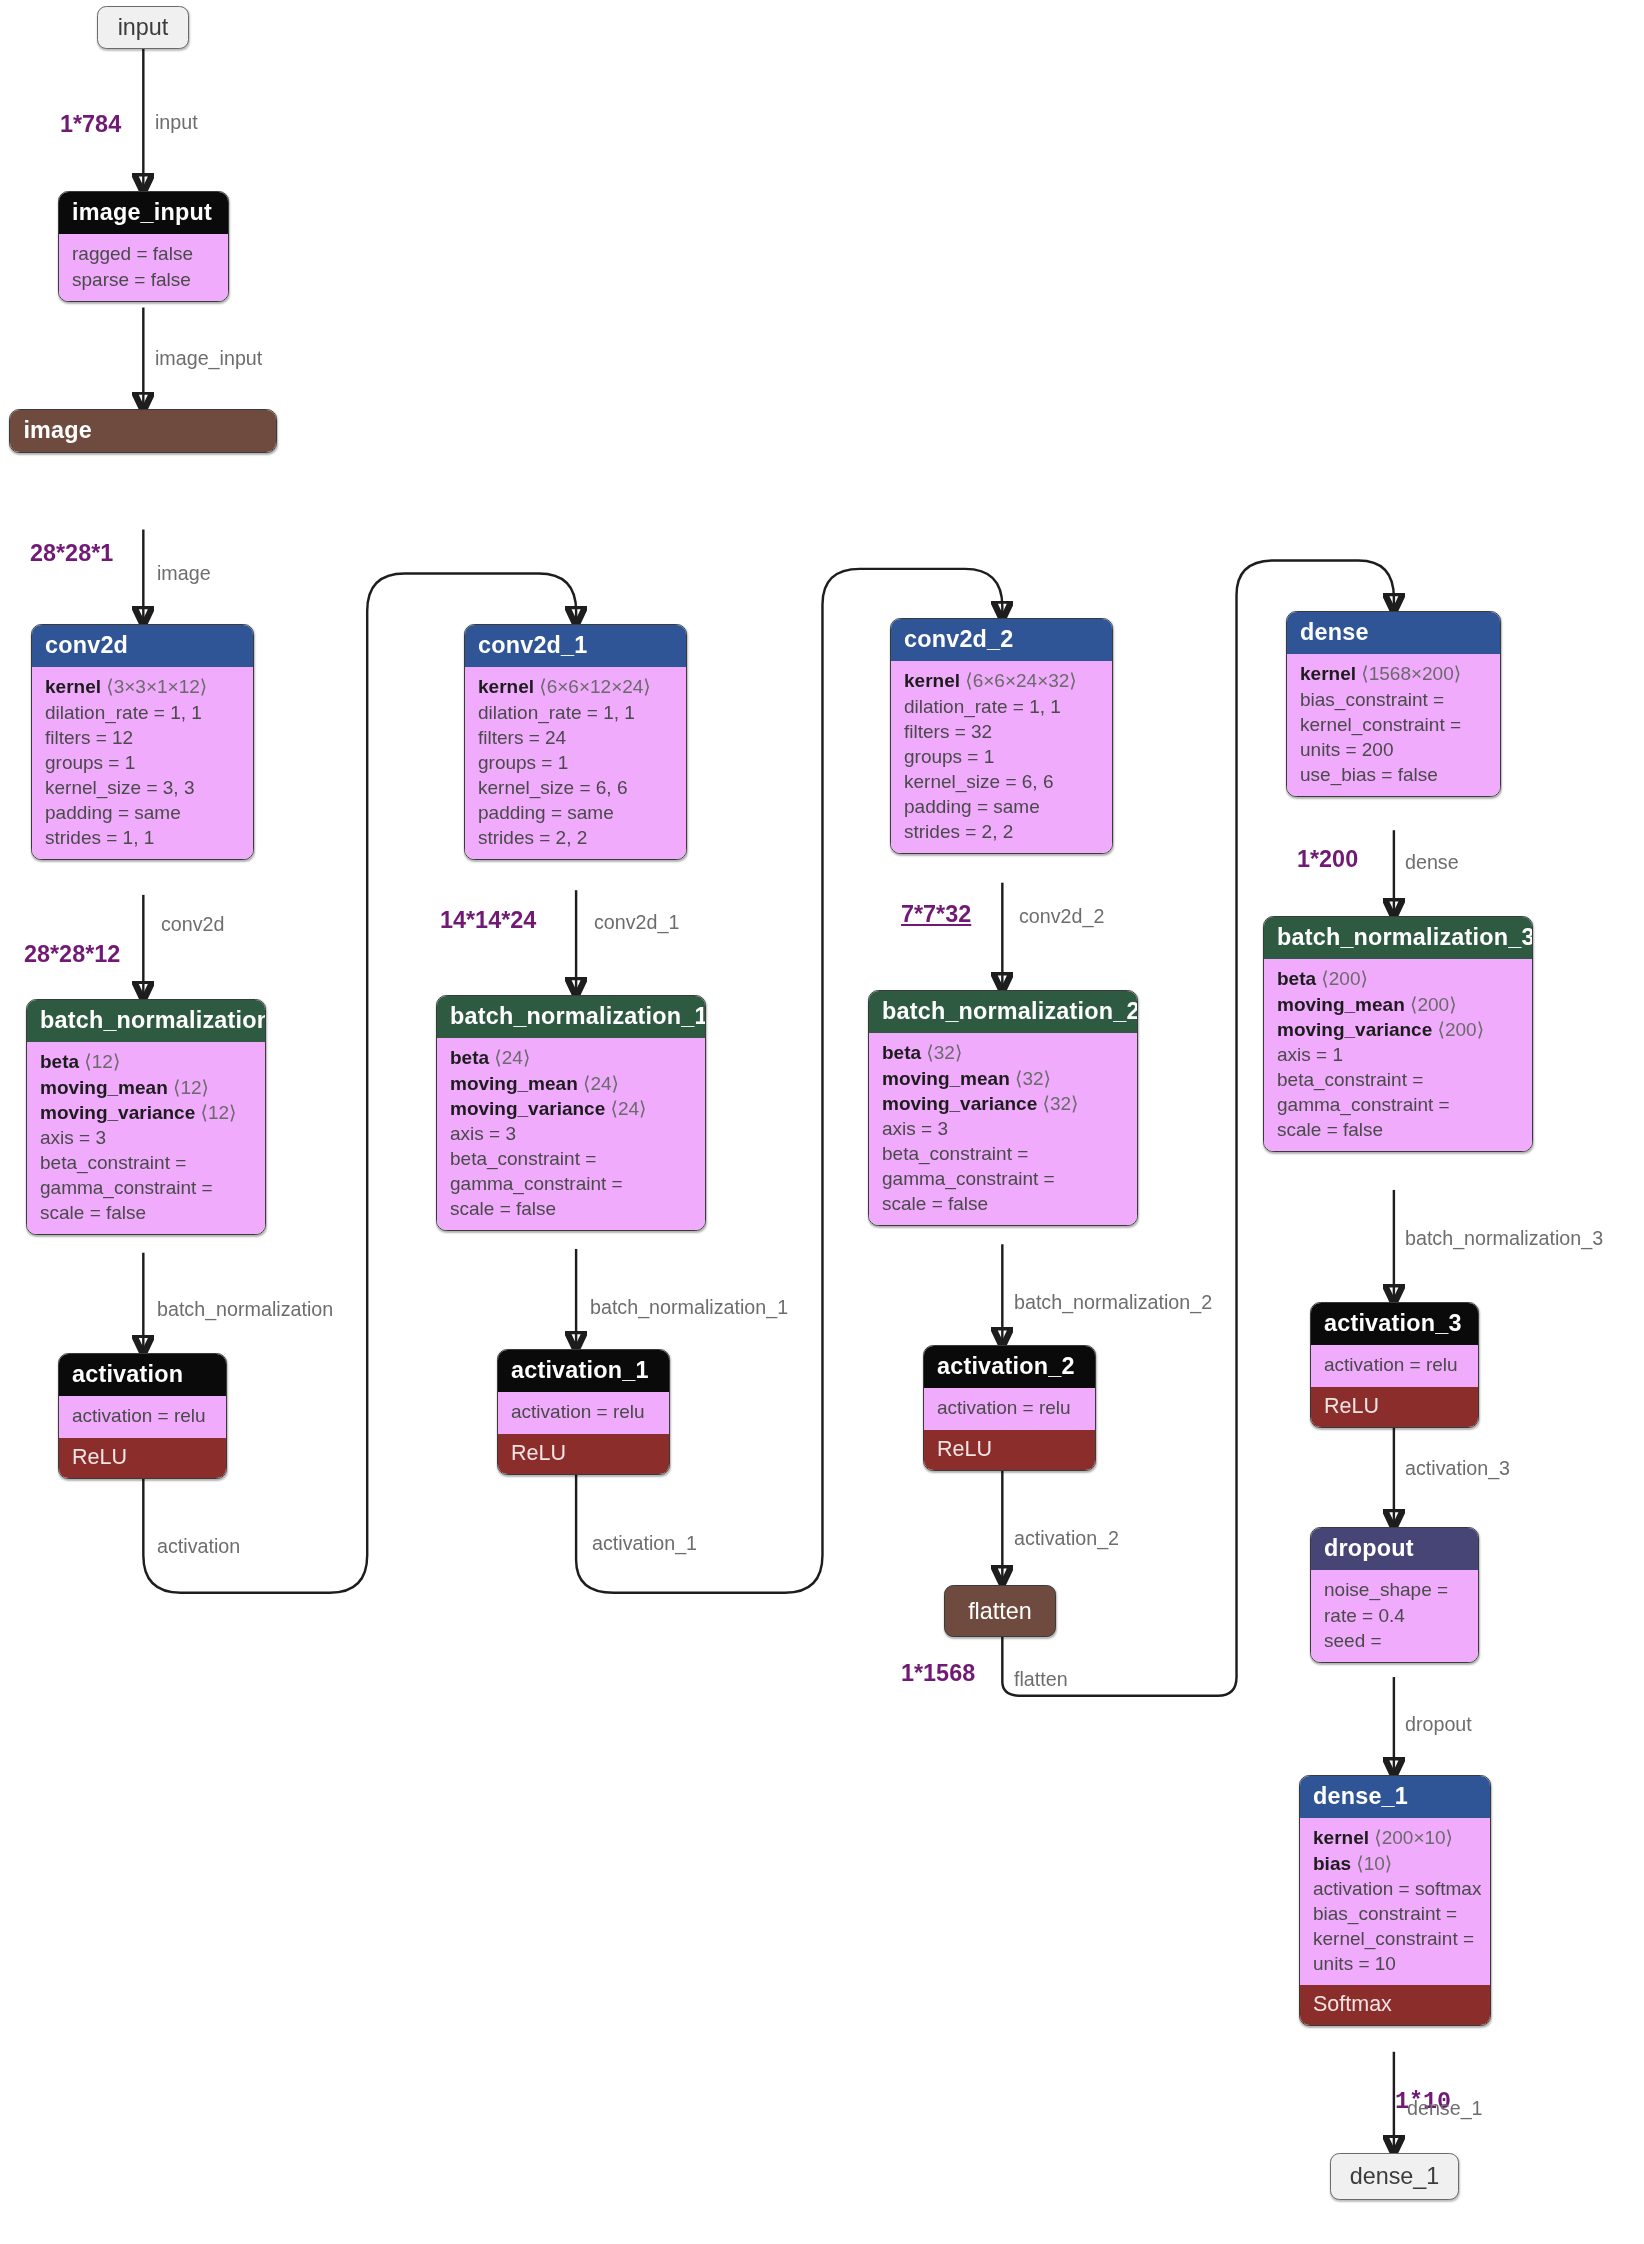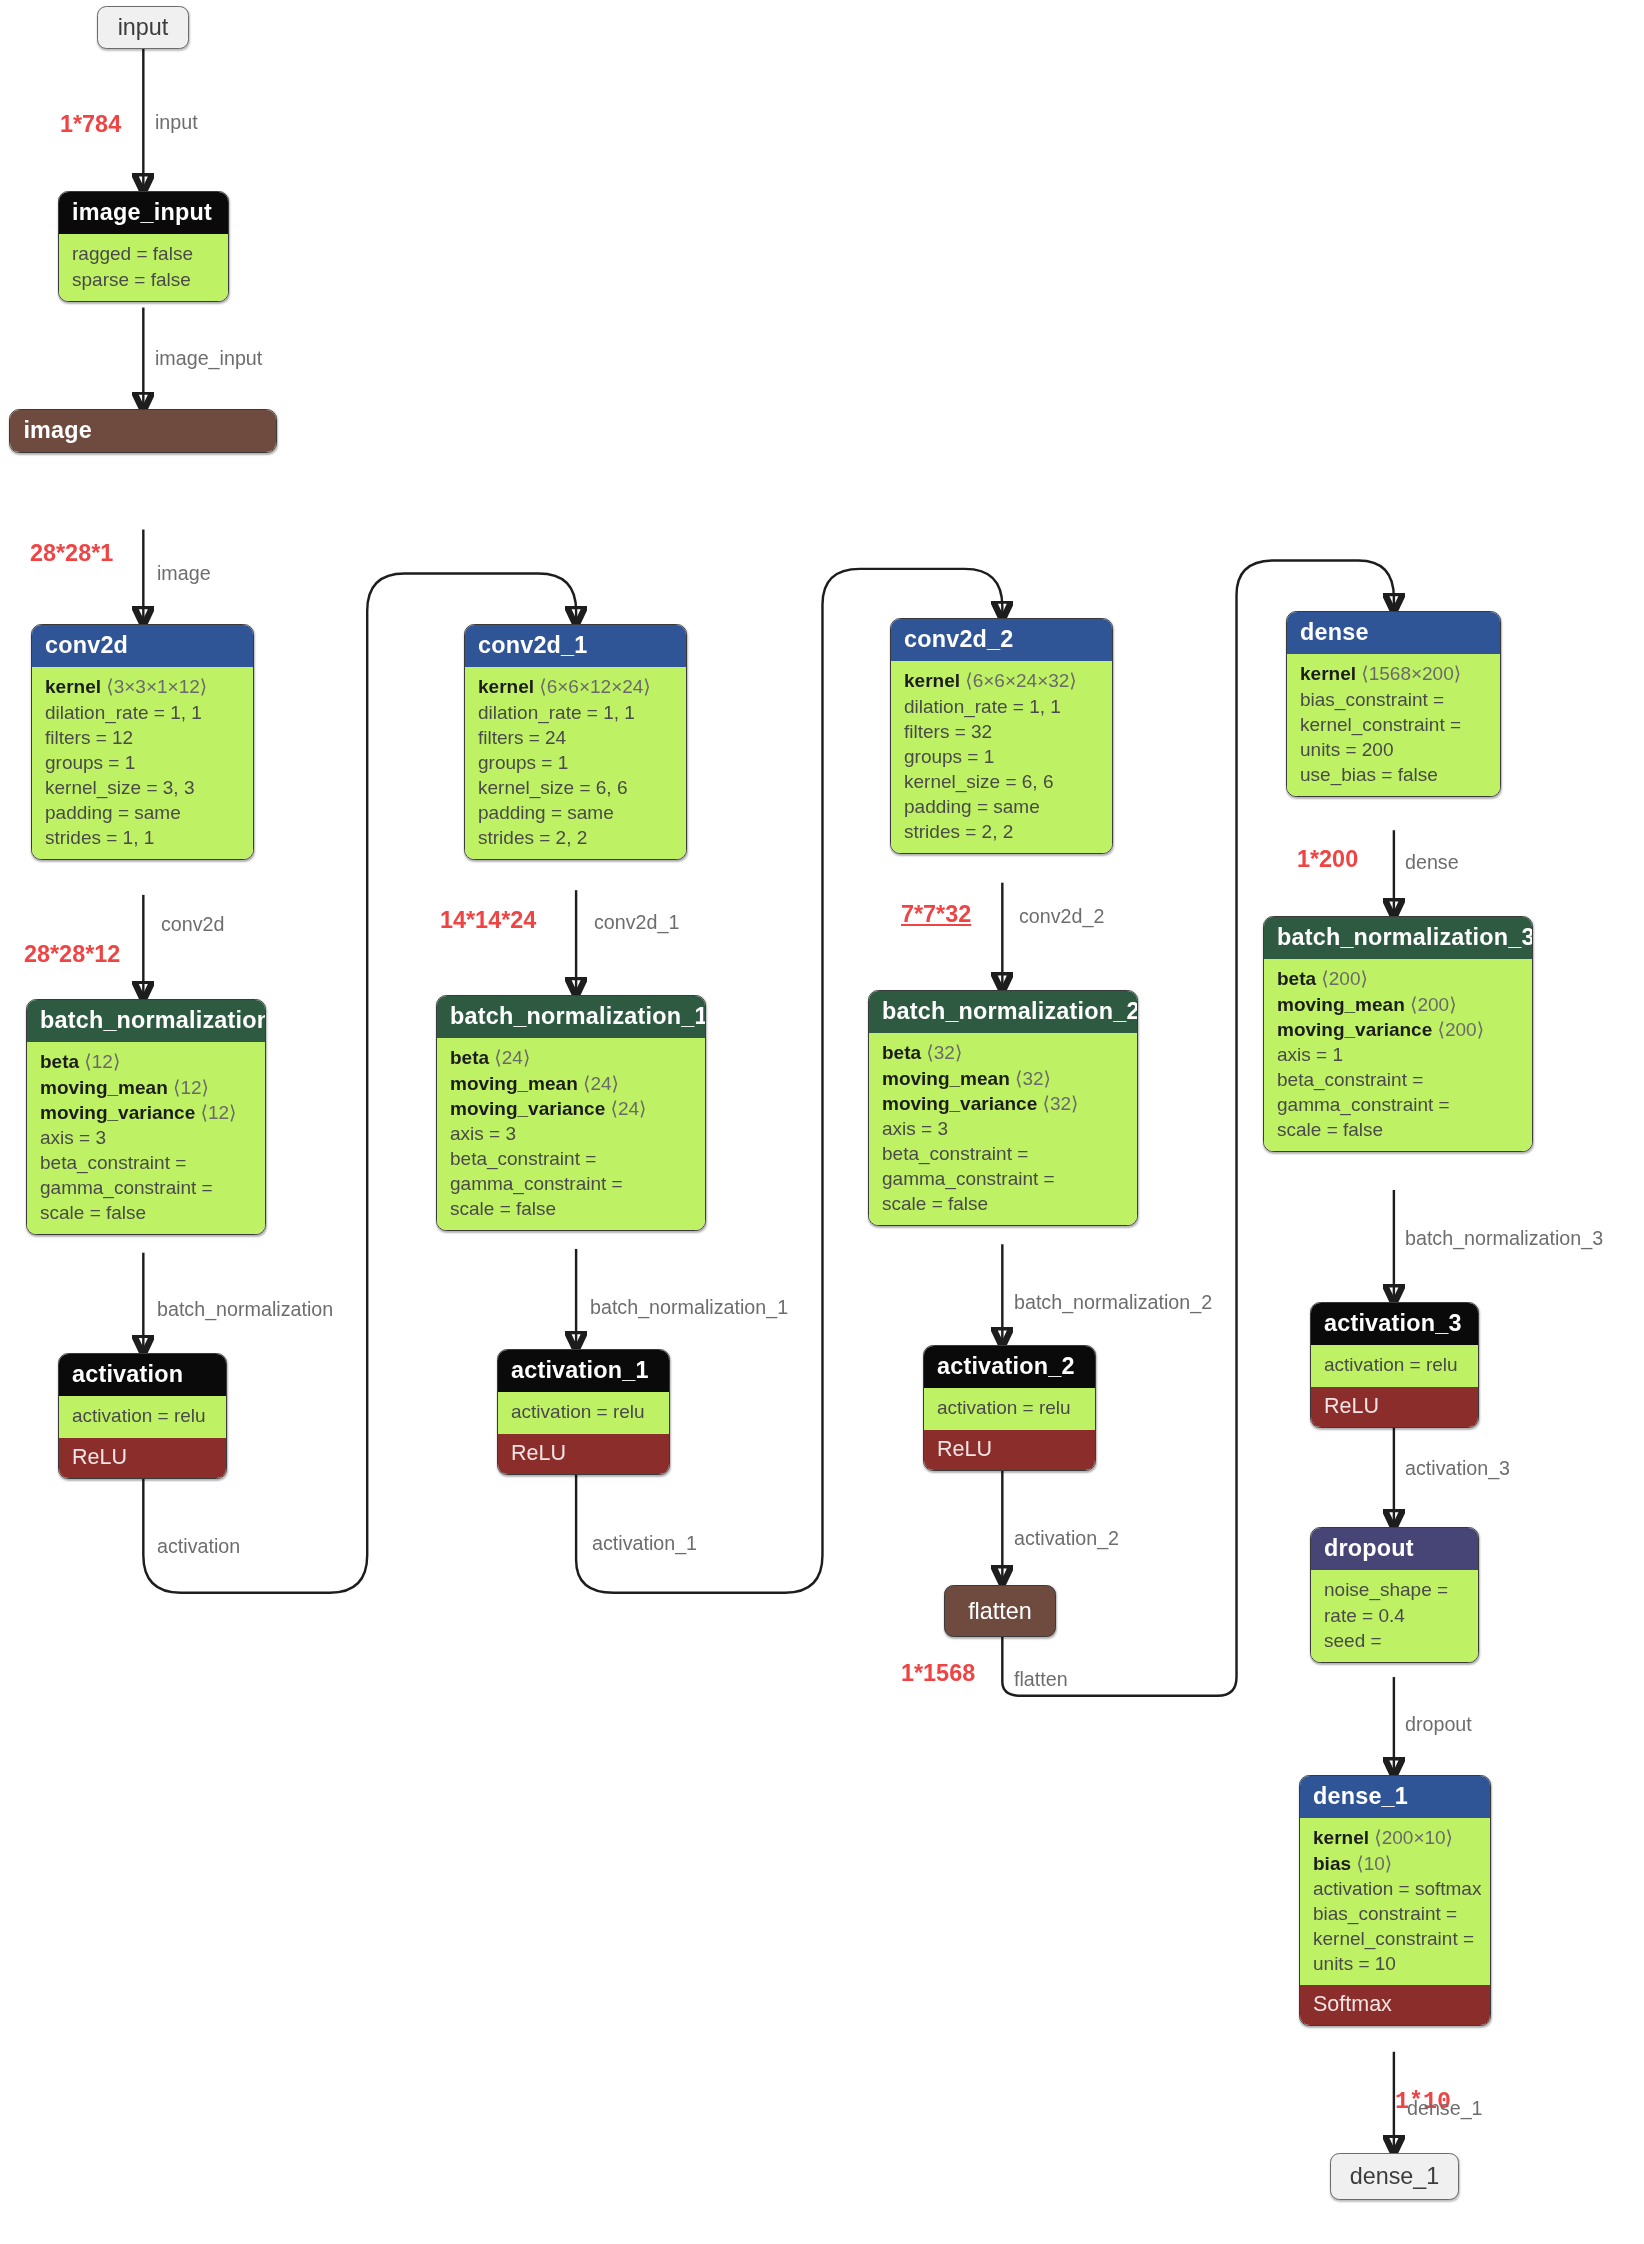--- a/index.html
+++ b/index.html
@@ -3,21 +3,21 @@
 <meta charset="utf-8">
 <style>
   html,body{margin:0;padding:0;background:#ffffff;}
   body{font-family:"Liberation Sans", sans-serif;}
   #canvas{position:relative;width:1644px;height:2245px;background:#ffffff;overflow:hidden;border-radius:25px;}
 
   
   .node{position:absolute;box-sizing:border-box;border:1.5px solid #3a3a3a;border-radius:10.3px;
         background:#ffffff;overflow:hidden;box-shadow:0.9px 1.9px 1.9px rgba(0,0,0,0.30);}
   .node .hdr{font-size:23.4px;font-weight:600;color:#ffffff;padding:6.6px 13px 8.4px 13px;letter-spacing:0.2px;}
-  .node .body{background:#bef264;padding:7.5px 13px 9.4px 13px;}
+  .node .body{background:#f0abfc;padding:7.5px 13px 9.4px 13px;}
   .node .row{font-size:19px;color:#4a4a4a;line-height:1.32;white-space:nowrap;}
   .node .row b{color:#1c1c1c;font-weight:700;}
   .node .row .shp{color:#6a6a6a;}
   .node .ftr{font-size:21.5px;color:#f2e4e4;padding:6.6px 13px 8.4px 13px;background:#8b2d2a;}
 
   .hdr-blue{background:#2f5597;}
   .hdr-green{background:#2e5a41;}
   .hdr-black{background:#0a0a0a;}
   .hdr-brown{background:#6e4b3e;}
   .hdr-purple{background:#464575;}
@@ -31,21 +31,21 @@
   .solidbox{position:absolute;box-sizing:border-box;border:1.5px solid #3a3a3a;border-radius:9.4px;
             background:#6e4b3e;color:#ffffff;font-size:23.4px;display:flex;align-items:center;
             justify-content:center;box-shadow:0.9px 1.9px 1.9px rgba(0,0,0,0.30);}
 
   
   #wires{position:absolute;left:0;top:0;width:1644px;height:2245px;pointer-events:none;}
   #wires path,#wires line{stroke:#1d1d1d;stroke-width:2.6px;fill:none;}
 
   
   .elabel{position:absolute;font-size:19.7px;color:#6d6d6d;white-space:nowrap;}
-  .shape{position:absolute;font-size:23.4px;font-weight:700;color:#ef4444;white-space:nowrap;}
+  .shape{position:absolute;font-size:23.4px;font-weight:700;color:#701a75;white-space:nowrap;}
 </style>
 </head>
 <body>
 
 <div id="canvas">
 
   <svg id="wires" viewBox="0 0 1755 2396">
     <defs>
       <marker id="ah" markerWidth="9" markerHeight="9" refX="7.4" refY="4.5" orient="auto">
         <path d="M0,0.6 L8.2,4.5 L0,8.4 z" fill="#1d1d1d" stroke="none"></path>

